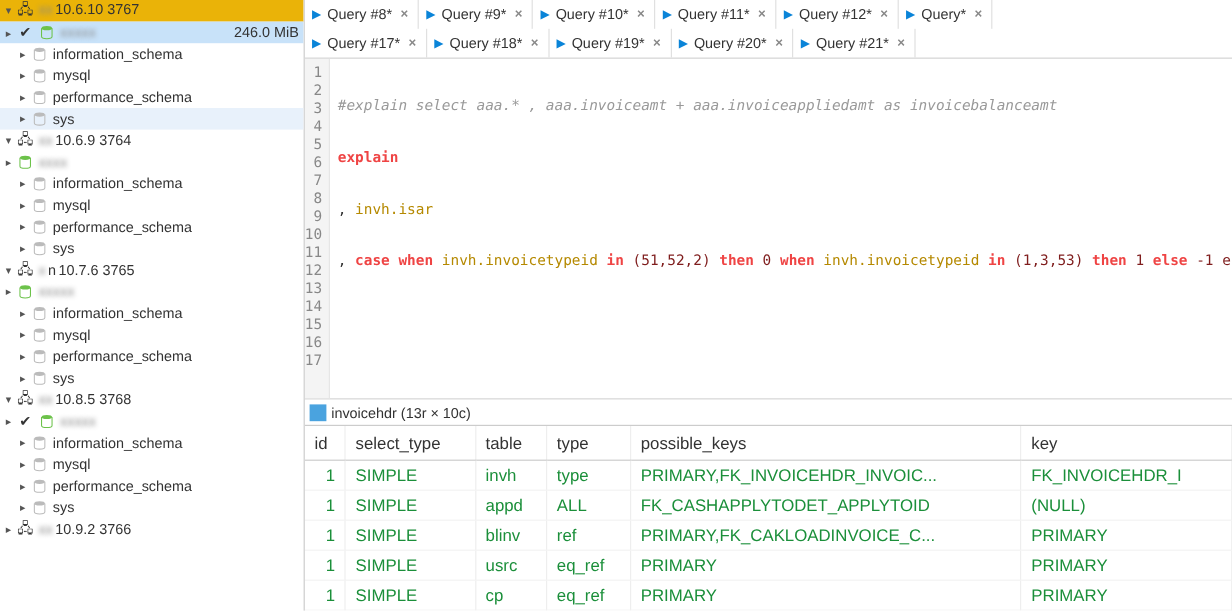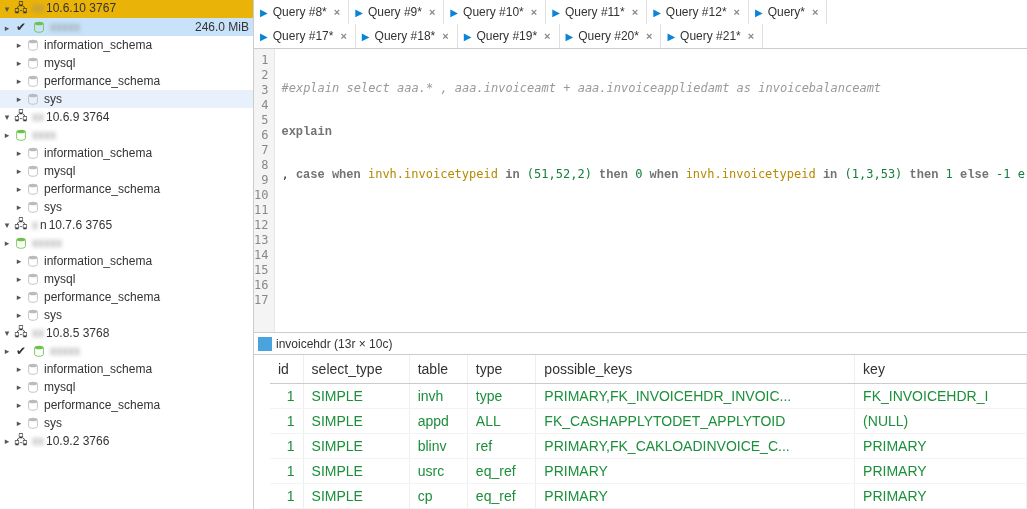--- a/index.html
+++ b/index.html
@@ -21,27 +21,27 @@
 .tab { display: flex; align-items: center; height: 24px; padding: 0 6px; border-right: 1px solid #e0e0e0; gap: 5px; }
 .tab .play { color: #0a84d8; font-size: 10px; }
 .tab .tlabel { color: #333; text-align: center; }
 .tab .close { color: #888; font-size: 11px; font-weight: bold; padding: 0 2px; }
 .editor { flex: 1; display: flex; background: #fff; font-family: Consolas, monospace; font-size: 12px; overflow: hidden; border-bottom: 1px solid #ccc; min-height: 268px; }
 .gutter { background: #f4f4f4; color: #888; text-align: right; padding: 4px 6px 4px 0; border-right: 1px solid #e6e6e6; width: 34px; }
 .gutter div { height: 15px; line-height: 15px; }
 .code { padding: 4px 6px; white-space: pre; }
 .code div { height: 15px; line-height: 15px; }
 .c-comment { color: #999; font-style: italic; }
-.c-kw { color: #737373; font-weight: bold; font-family: Liberation Mono, monospace; }
+.c-kw { color: #ef4444; font-weight: bold; }
 .c-col { color: #b58900; }
-.c-num { color: #15803d; }
+.c-num { color: #7f1d1d; }
 .c-op { color: #333; }
 .resulttab { display: flex; align-items: center; height: 22px; border-bottom: 1px solid #ccc; padding-left: 4px; gap: 4px; background: #fff; text-align: right; }
 .resulttab .rico { width: 14px; height: 14px; background: #4aa3df; display: inline-block; }
-.grid { flex: 0 0 auto; overflow: hidden; margin-left: 16px; }
+.grid { flex: 0 0 auto; overflow: hidden; }
 .grid table { border-collapse: collapse; width: 100%; }
 .grid th { text-align: left; font-weight: normal; font-size: 14px; color: #333; border-right: 1px solid #eee; border-bottom: 1px solid #ccc; padding: 6px 8px; background: #fff; }
 .grid td { font-size: 14px; color: #1b8f3a; border-right: 1px solid #eee; border-bottom: 1px solid #f3f3f3; padding: 4px 8px; white-space: nowrap; }
 .grid td.idcol { text-align: right; }
 .nullv { color: #999; }
 .svgico { width: 14px; height: 14px; vertical-align: middle; }
 </style>
 </head>
 <body>
 
@@ -316,20 +316,21 @@
         <div>12</div>
         <div>13</div>
         <div>14</div>
         <div>15</div>
         <div>16</div>
         <div>17</div>
       </div>
     <div class="code">
       <div><span class="c-comment">#explain select aaa.* , aaa.invoiceamt + aaa.invoiceappliedamt as invoicebalanceamt</span></div>
       <div><span class="c-kw">explain</span></div>
+      <div><span class="c-op">,</span><span class="c-col"> invh.isar</span></div>
       <div><span class="c-op">,</span><span class="c-kw"> case when</span><span class="c-col"> invh.invoicetypeid </span><span class="c-kw">in</span><span class="c-num"> (51,52,2) </span><span class="c-kw">then</span><span class="c-num"> 0 </span><span class="c-kw">when</span><span class="c-col"> invh.invoicetypeid </span><span class="c-kw">in</span><span class="c-num"> (1,3,53) </span><span class="c-kw">then</span><span class="c-num"> 1 </span><span class="c-kw">else</span><span class="c-num"> -1 e</span></div>
       
       
       
       
       
       
       
       
       

